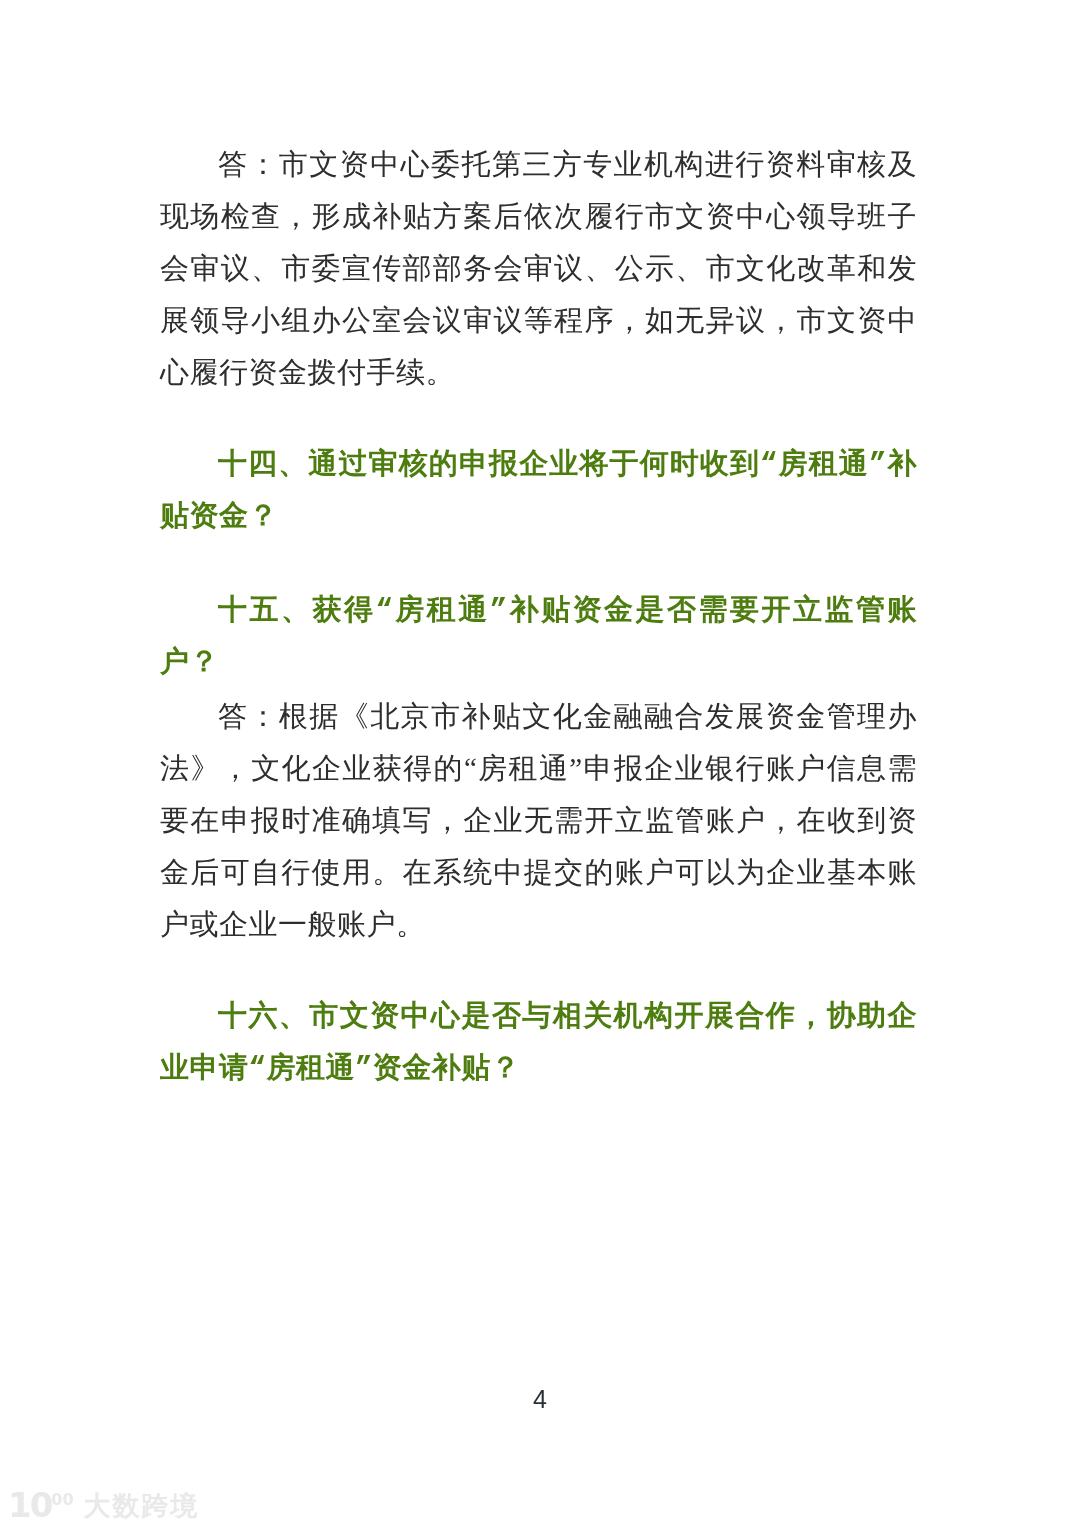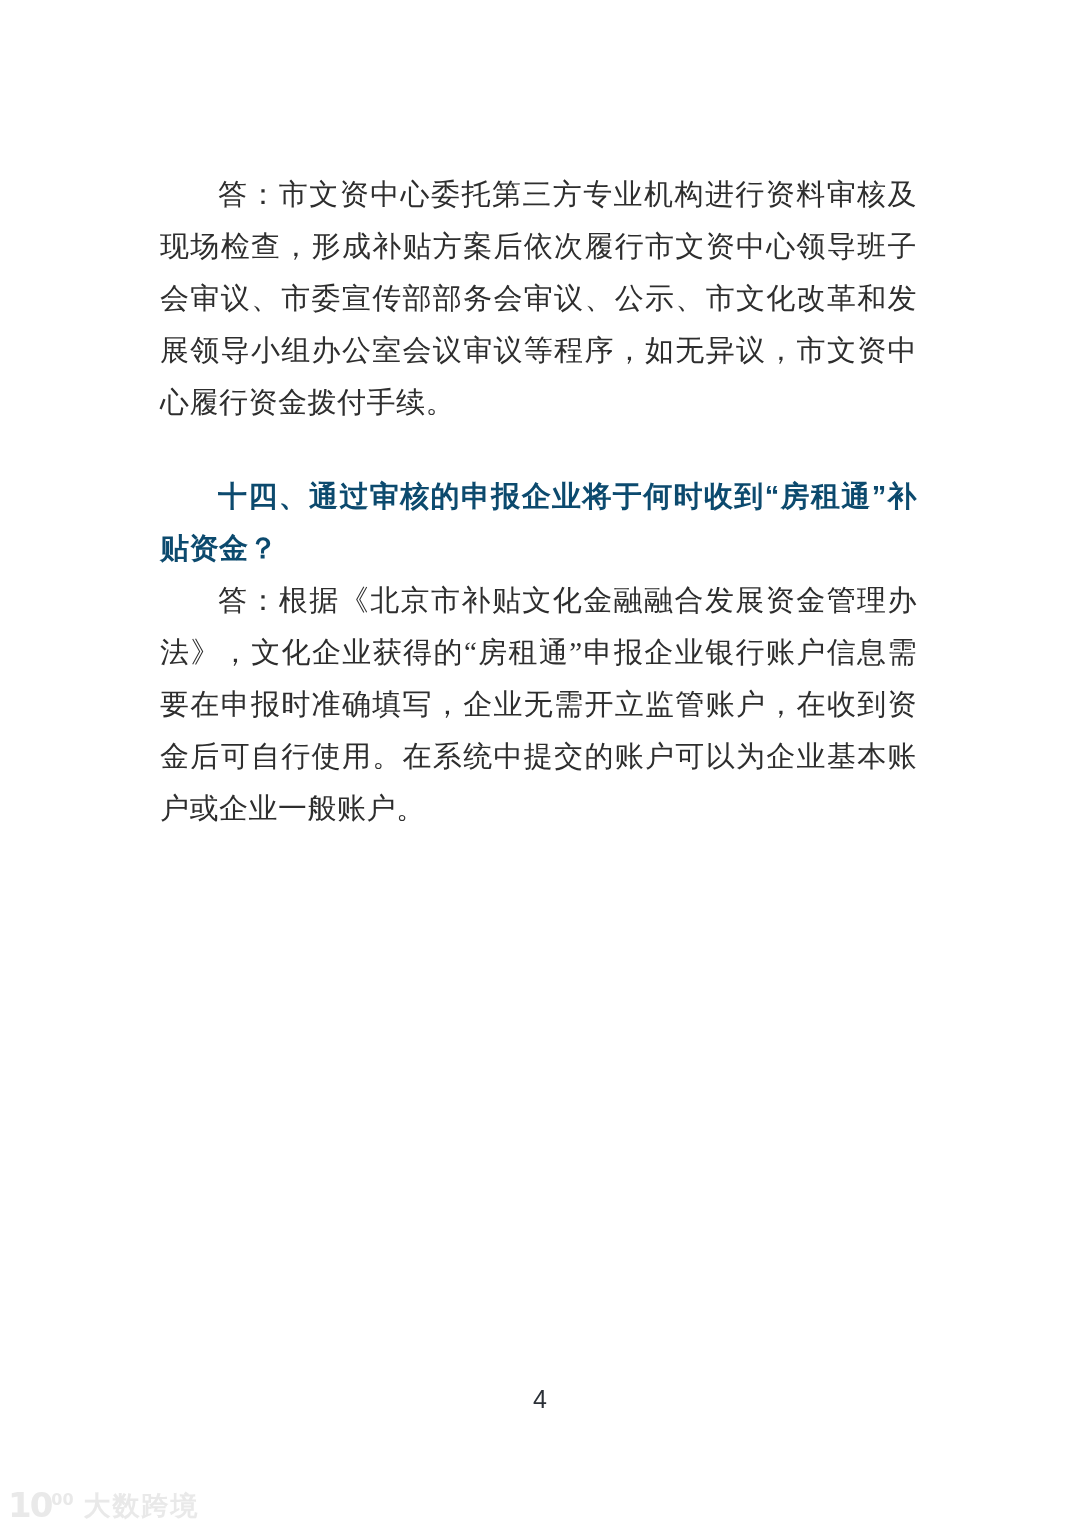--- a/index.html
+++ b/index.html
@@ -13,42 +13,41 @@
     height: 1527px;
     background: #ffffff;
     overflow: hidden;
     font-family: "Liberation Serif", "DejaVu Serif", serif;
   }
   .content {
     position: absolute;
     left: 160px;
     top: 0;
     width: 757px;
-    margin-top: 30px;
   }
   .answer {
     margin: 0;
     font-family: "Liberation Serif", "DejaVu Serif", serif;
     font-size: 29px;
     line-height: 52px;
     color: #2e2e2e;
     text-align: justify;
     text-indent: 2em;
     letter-spacing: 0.5px;
   }
   .answer.first {
     margin-top: 138px;
   }
   .question-heading {
     margin: 42px 0 0 0;
-    font-family: Liberation Sans, sans-serif;
+    font-family: Liberation Mono, monospace;
     font-size: 29px;
     line-height: 52px;
     font-weight: 700;
-    color: #0c4a6e;
+    color: #4d7c0f;
     text-align: justify;
     text-indent: 2em;
     letter-spacing: 0.5px;
   }
   .page-number {
     position: absolute;
     top: 1384px;
     left: 0;
     width: 100%;
     text-align: center;
@@ -91,23 +90,25 @@
 <body>
 
 <div class="page">
 
   <div class="content">
     <p class="answer first">答：市文资中心委托第三方专业机构进行资料审核及现场检查，形成补贴方案后依次履行市文资中心领导班子会审议、市委宣传部部务会审议、公示、市文化改革和发展领导小组办公室会议审议等程序，如无异议，市文资中心履行资金拨付手续。</p>
 
     <h2 class="question-heading">十四、通过审核的申报企业将于何时收到“房租通”补贴资金？</h2>
 
 
+    <h2 class="question-heading">十五、获得“房租通”补贴资金是否需要开立监管账户？</h2>
 
     <p class="answer">答：根据《北京市补贴文化金融融合发展资金管理办法》，文化企业获得的“房租通”申报企业银行账户信息需要在申报时准确填写，企业无需开立监管账户，在收到资金后可自行使用。在系统中提交的账户可以为企业基本账户或企业一般账户。</p>
 
+    <h2 class="question-heading">十六、市文资中心是否与相关机构开展合作，协助企业申请“房租通”资金补贴？</h2>
   </div>
 
   <div class="page-number">4</div>
 
   <div class="watermark">
     <span class="wm-logo"><span class="wm-num">10</span><span class="wm-sup">00</span></span>
     <span class="wm-brand">大数跨境</span>
   </div>
 
 </div>

